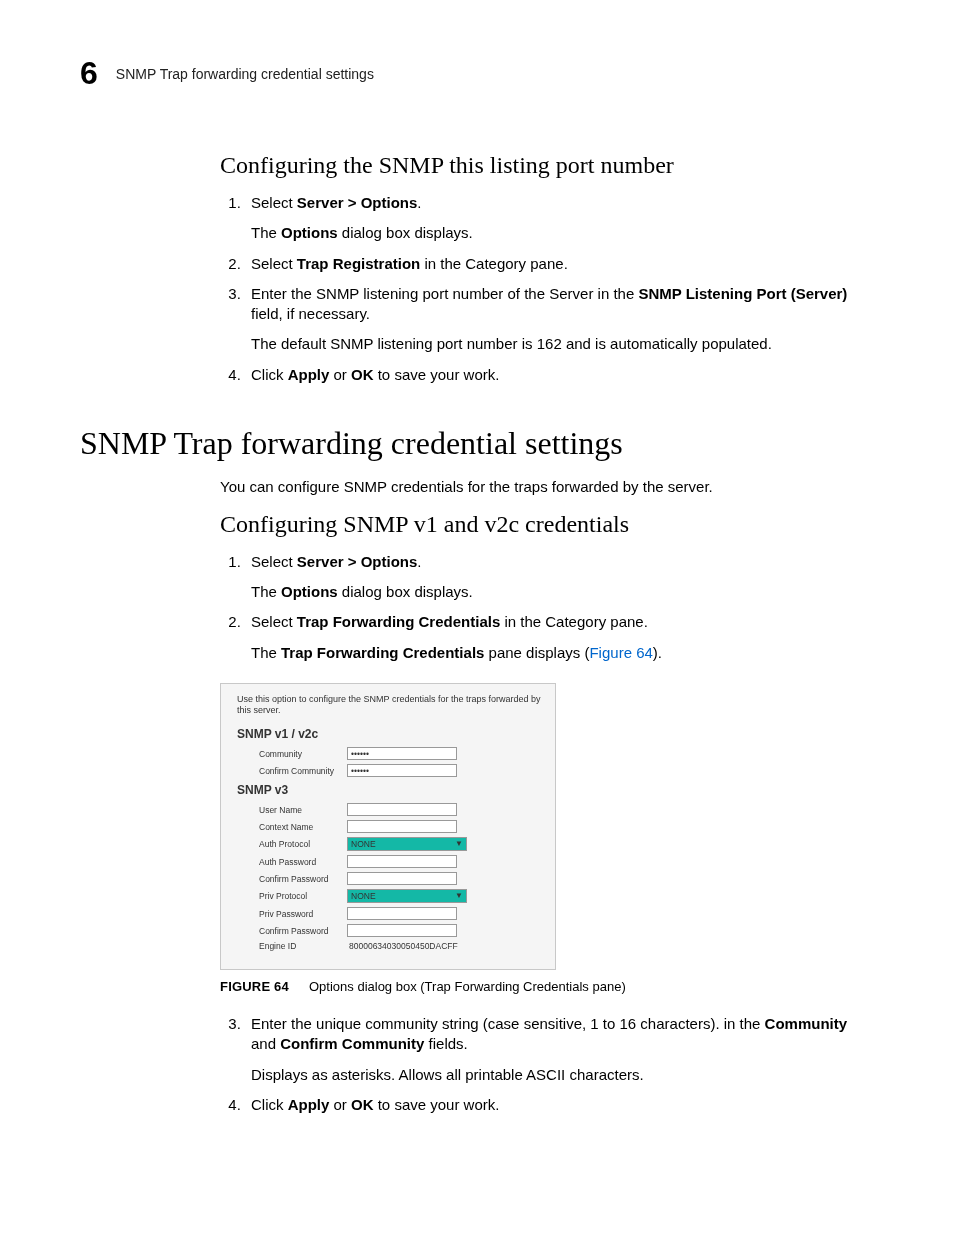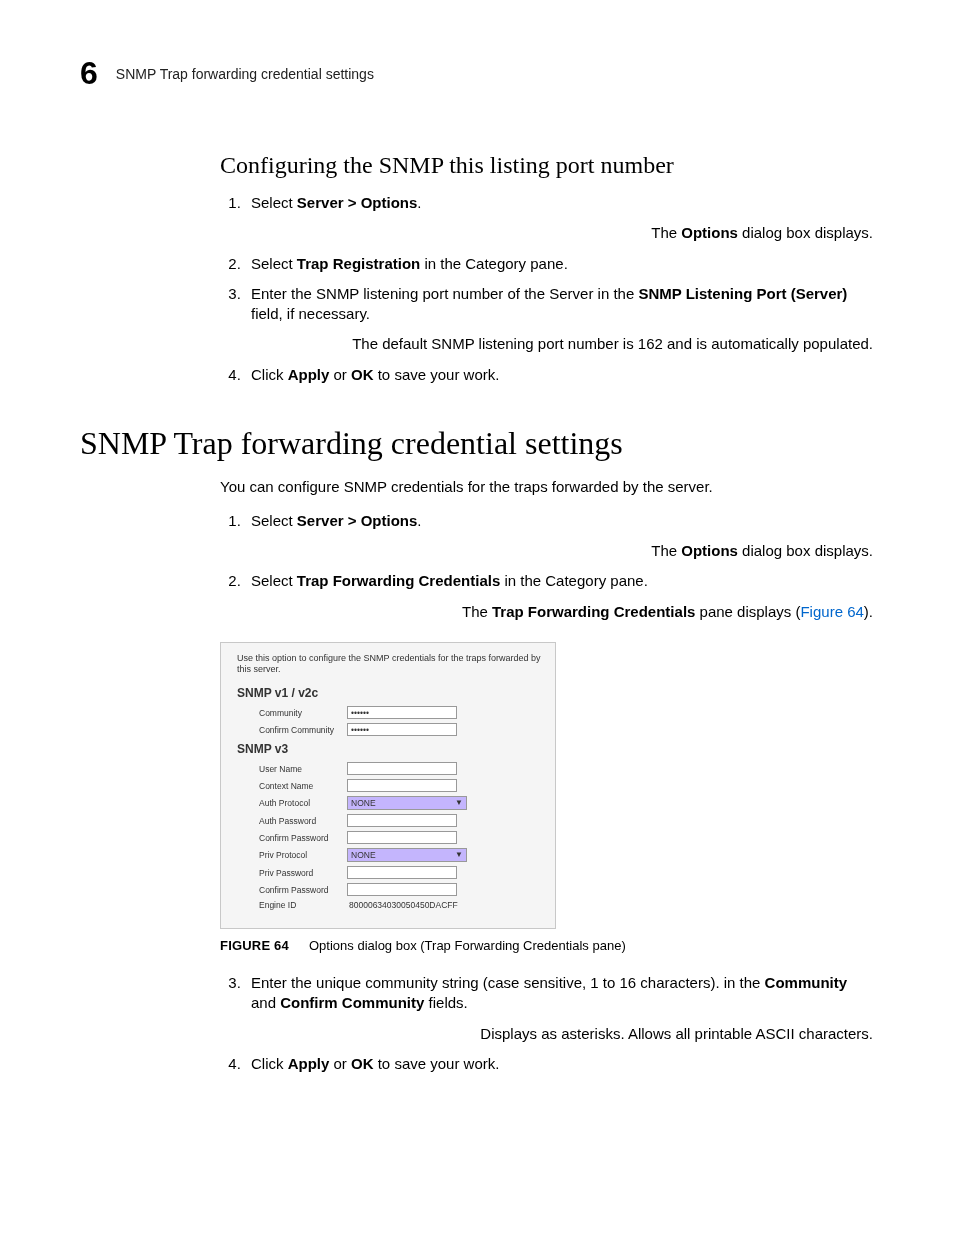--- a/index.html
+++ b/index.html
@@ -48,21 +48,20 @@
     font-size: 15px;
     line-height: 1.35;
   }
   ol.steps > li {
     margin-bottom: 10px;
     padding-left: 6px;
   }
   .substep {
     margin: 10px 0 0 0;
     font-size: 15px;
-    text-align: right;
   }
   .body-p {
     font-size: 15px;
     margin: 0 0 16px 0;
   }
   .bold { font-weight: bold; }
   .link { color: #0066cc; }
 
   
   .dialog {
@@ -98,21 +97,21 @@
     background: #fff;
     height: 13px;
     width: 110px;
     font-size: 8.5px;
     padding: 0 3px;
     box-sizing: border-box;
     line-height: 13px;
   }
   .dialog .select {
     border: 1px solid #999;
-    background: #c4b5fd;
+    background: #14b8a6;
     height: 14px;
     width: 120px;
     font-size: 8.5px;
     padding: 0 3px;
     box-sizing: border-box;
     line-height: 14px;
     display: flex;
     justify-content: space-between;
     align-items: center;
   }
@@ -166,20 +165,21 @@
       <li>
         <span>Click </span><span class="bold">Apply</span><span> or </span><span class="bold">OK</span><span> to save your work.</span>
       </li>
     </ol>
   </div>
 
   <h1 class="section">SNMP Trap forwarding credential settings</h1>
   <div class="indent-block">
     <p class="body-p">You can configure SNMP credentials for the traps forwarded by the server.</p>
 
+    <h2 class="subsection">Configuring SNMP v1 and v2c credentials</h2>
 
     <ol class="steps">
       <li>
         <span>Select </span><span class="bold">Server &gt; Options</span><span>.</span>
         <div class="substep"><span>The </span><span class="bold">Options</span><span> dialog box displays.</span></div>
       </li>
       <li>
         <span>Select </span><span class="bold">Trap Forwarding Credentials</span><span> in the Category pane.</span>
         <div class="substep"><span>The </span><span class="bold">Trap Forwarding Credentials</span><span> pane displays (</span><span class="link">Figure 64</span><span>).</span></div>
       </li>

